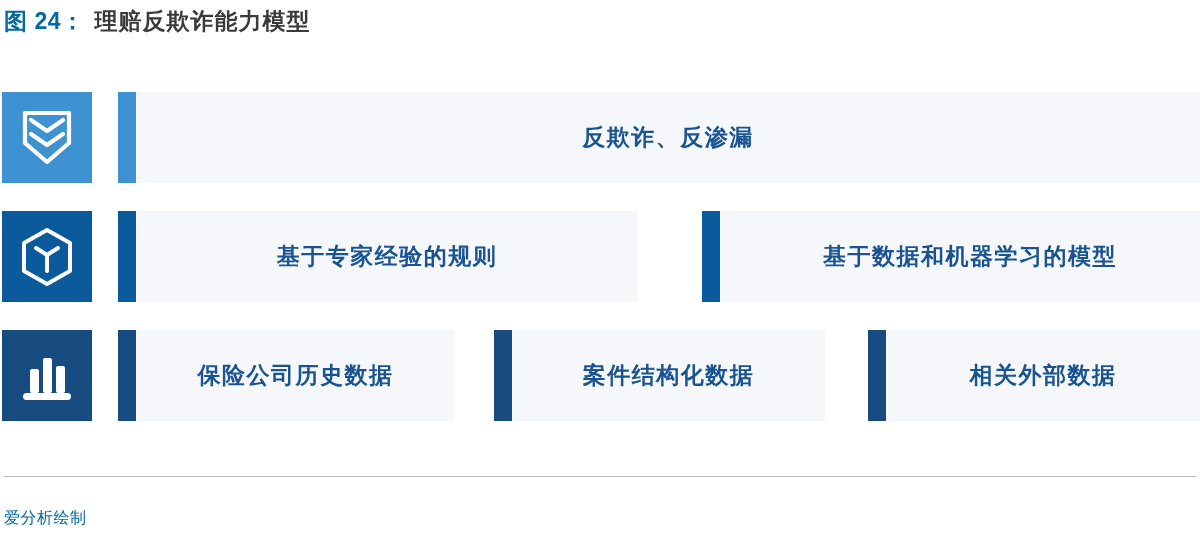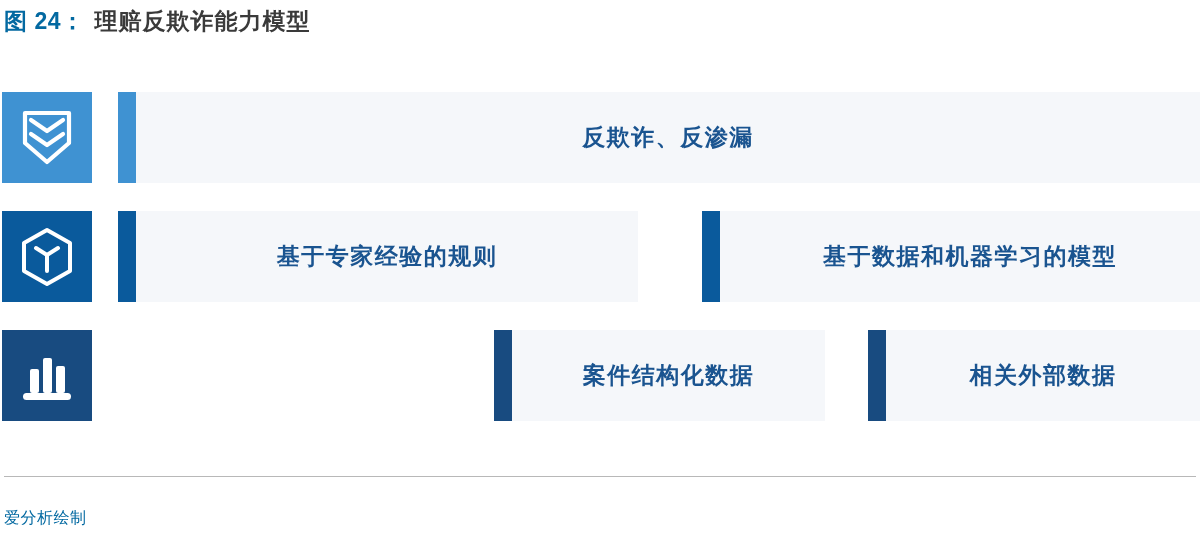--- a/index.html
+++ b/index.html
@@ -180,20 +180,26 @@
   <div class="row row-3">
     <div class="icon-tile" id="tile-2" style="background: rgb(24, 75, 128);">
       <svg width="58" height="56" viewBox="0 0 58 56" aria-hidden="true">
         <rect x="12" y="21" width="9" height="24" rx="2" fill="#ffffff"></rect>
         <rect x="25" y="10" width="9" height="35" rx="2" fill="#ffffff"></rect>
         <rect x="38" y="18" width="9" height="27" rx="2" fill="#ffffff"></rect>
         <rect x="5" y="45" width="48" height="7" rx="3.5" fill="#ffffff"></rect>
       </svg>
     </div>
     <div class="segments" id="segs-2">
+        <div class="segment" style="left: 0px; width: 337px;">
+          <div class="seg-accent" style="background: rgb(24, 75, 128);"></div>
+          <div class="seg-panel">
+            <span class="seg-label">保险公司历史数据</span>
+          </div>
+        </div>
         <div class="segment" style="left: 376px; width: 331px;">
           <div class="seg-accent" style="background: rgb(24, 75, 128);"></div>
           <div class="seg-panel">
             <span class="seg-label">案件结构化数据</span>
           </div>
         </div>
         <div class="segment" style="left: 750px; width: 332px;">
           <div class="seg-accent" style="background: rgb(24, 75, 128);"></div>
           <div class="seg-panel">
             <span class="seg-label">相关外部数据</span>

